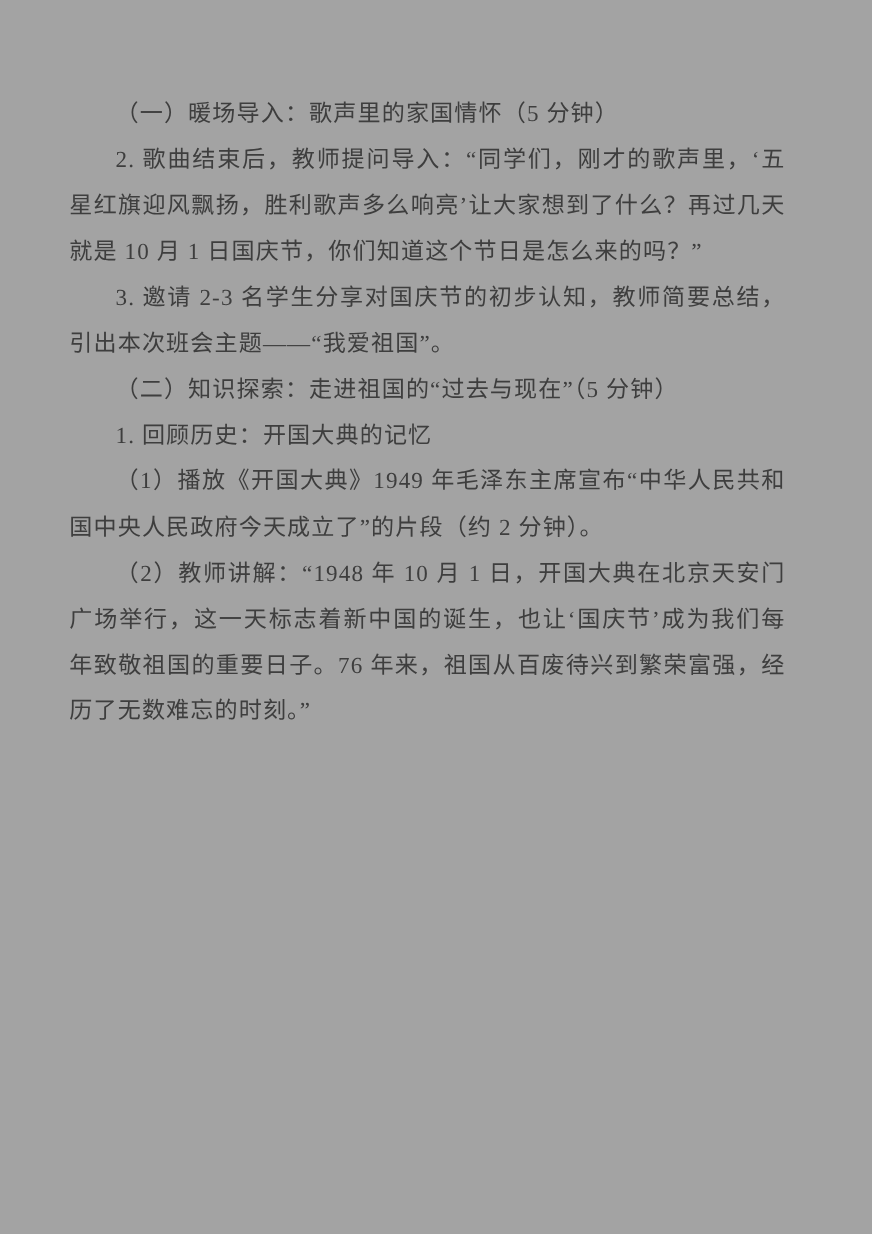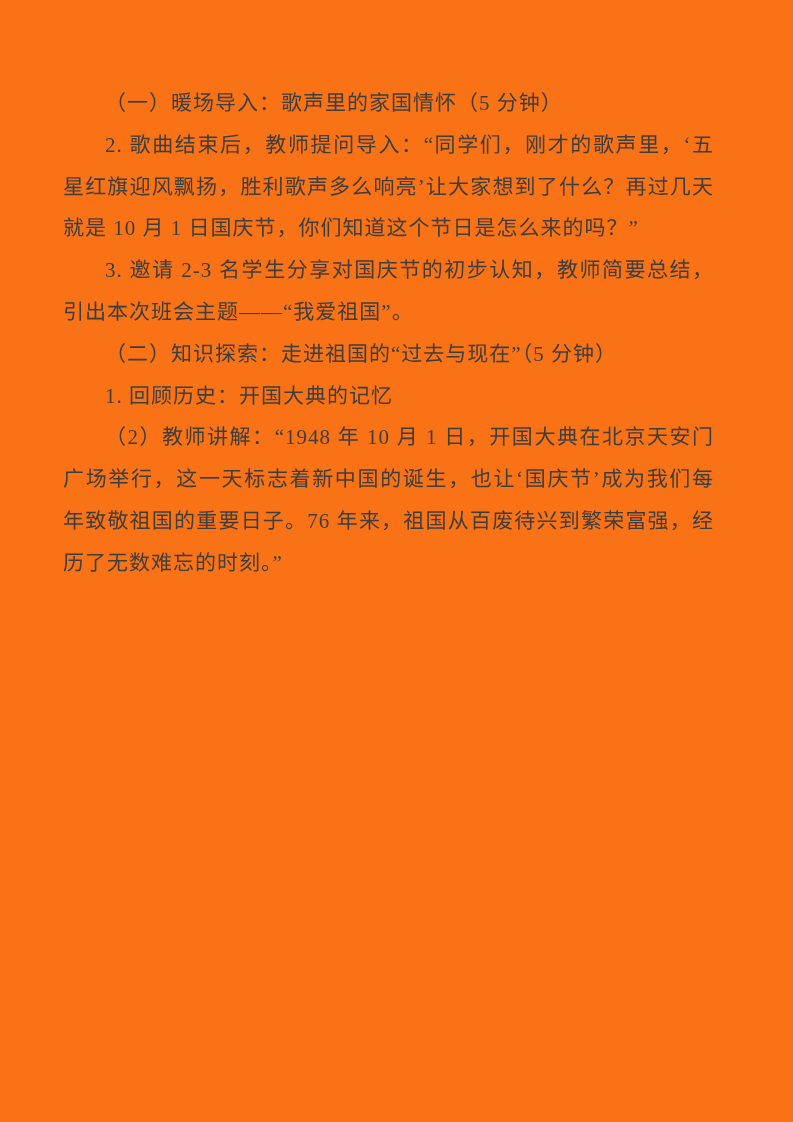--- a/index.html
+++ b/index.html
@@ -11,21 +11,21 @@
     height: 1122px;
     background: #ffffff;
     overflow: hidden;
     font-family: "Liberation Serif", "DejaVu Serif", serif;
   }
   .page {
     box-sizing: border-box;
     width: 793px;
     height: 1122px;
     padding: 83px 79px 40px 63px;
-    background: #f97316;
+    background: #a3a3a3;
   }
   .doc-body p {
     margin: 0;
     padding: 0;
     font-size: 21px;
     line-height: 41.8px;
     letter-spacing: 1px;
     color: #3e3e3e;
     text-indent: 2em;
     text-align: justify;
@@ -36,15 +36,16 @@
 </head>
 <body style="background: rgb(255, 255, 255);">
 
 <div class="page">
   <div class="doc-body">
     <p style="color: rgb(62, 62, 62);">（一）暖场导入：歌声里的家国情怀（5 分钟）</p>
     <p style="color: rgb(62, 62, 62);">2. 歌曲结束后，教师提问导入：“同学们，刚才的歌声里，‘五星红旗迎风飘扬，胜利歌声多么响亮’让大家想到了什么？再过几天就是 10 月 1 日国庆节，你们知道这个节日是怎么来的吗？”</p>
     <p style="color: rgb(62, 62, 62);">3. 邀请 2-3 名学生分享对国庆节的初步认知，教师简要总结，引出本次班会主题——“我爱祖国”。</p>
     <p style="color: rgb(62, 62, 62);">（二）知识探索：走进祖国的“过去与现在”（5 分钟）</p>
     <p style="color: rgb(62, 62, 62);">1. 回顾历史：开国大典的记忆</p>
+    <p style="color: rgb(62, 62, 62);">（1）播放《开国大典》1949 年毛泽东主席宣布“中华人民共和国中央人民政府今天成立了”的片段（约 2 分钟）。</p>
     <p style="color: rgb(62, 62, 62);">（2）教师讲解：“1948 年 10 月 1 日，开国大典在北京天安门广场举行，这一天标志着新中国的诞生，也让‘国庆节’成为我们每年致敬祖国的重要日子。76 年来，祖国从百废待兴到繁荣富强，经历了无数难忘的时刻。”</p>
   </div>
 </div>
 
 </body></html>

